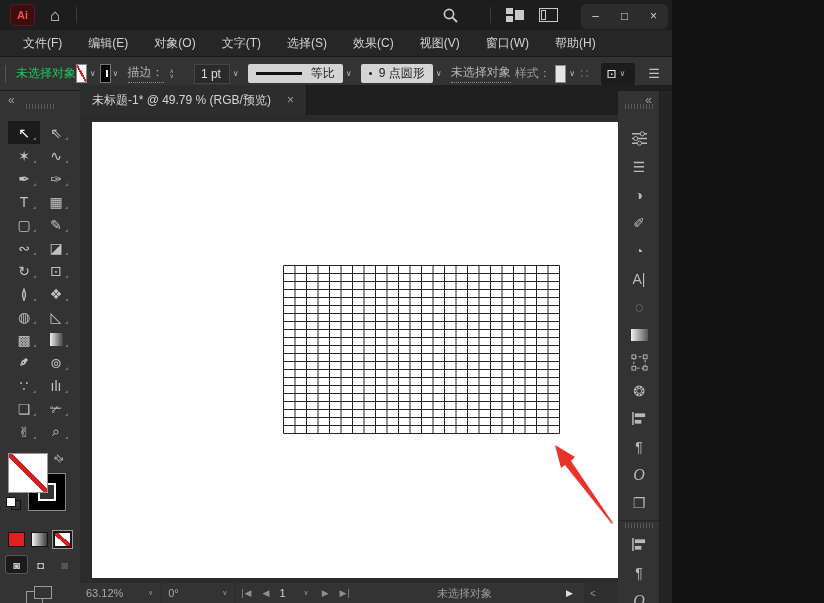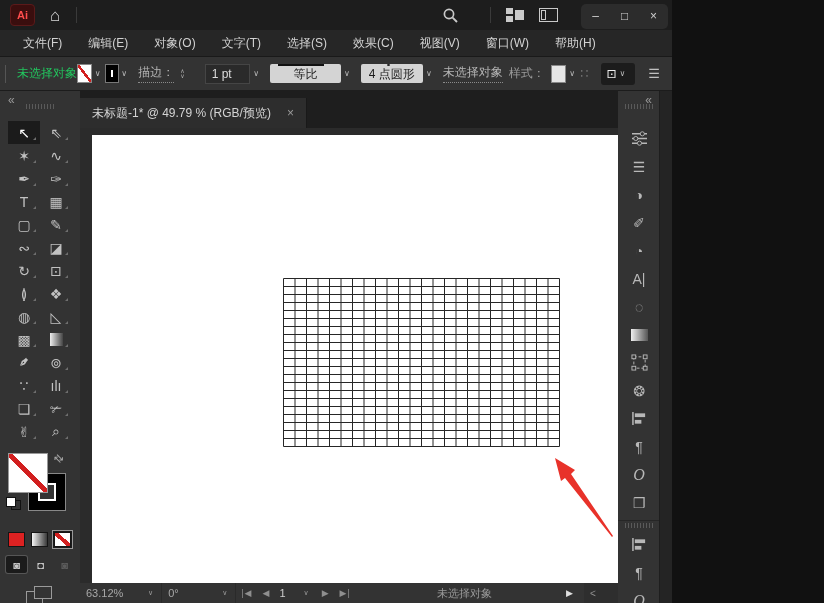--- a/index.html
+++ b/index.html
@@ -27,21 +27,21 @@
   .fillbtn{width:17px;height:17px;border:1px solid #888;background:#fff;
            background-image:linear-gradient(to top right,transparent 44%,#d21f1f 44%,#d21f1f 56%,transparent 56%);}
   .strokebtn{width:17px;height:17px;background:#000;position:relative;box-shadow:0 0 0 1px #777;}
   .strokebtn i{position:absolute;inset:5px;background:#000;border:1px solid #fff;}
   .chev{font-size:8px;color:#b9b9b9;margin:0 5px 0 3px;}
   .cb-label{border-bottom:1px dotted #8a8a8a;padding-bottom:1px;white-space:nowrap;}
   .cb-plain{white-space:nowrap;color:#9b9b9b;}
   .stepper{display:flex;flex-direction:column;font-size:6px;line-height:5px;color:#aaa;margin:0 4px 0 6px;}
   .field-dark{background:#2a2a2a;border:1px solid #454545;height:18px;display:flex;align-items:center;
               padding:0 6px;color:#ddd;margin-left:16px;}
-  .field-light{background:#d4d4d4;border-radius:2px;height:19px;display:flex;align-items:center;color:#1c1c1c;padding:0 8px;white-space:nowrap;flex-direction:column;}
+  .field-light{background:#d4d4d4;border-radius:2px;height:19px;display:flex;align-items:center;color:#1c1c1c;padding:0 8px;white-space:nowrap;}
   .linepreview{width:46px;height:3px;background:#111;margin-right:9px;}
   .brush-dot{width:3px;height:3px;border-radius:50%;background:#1c1c1c;margin-right:7px;}
   .stylesw{width:18px;height:16px;background:#e6e6e6;border:1px solid #888;}
   .cb-right{margin-left:auto;display:flex;align-items:center;gap:13px;padding-right:12px;}
   .cb-grid4{color:#6f6f6f;font-size:13px;}
   .cb-anchor{background:#1c1c1c;border-radius:3px;height:22px;display:flex;align-items:center;padding:0 5px;color:#f0f0f0;font-size:12px;}
   .cb-menu{color:#c0c0c0;font-size:13px;}
   .sp8{width:8px;}
   
   .leftpanel{position:absolute;top:90px;left:0;width:80px;bottom:0;background:#333;border-top:1px solid #1c1c1c;}
@@ -72,21 +72,21 @@
   .chipin.gradient{background:linear-gradient(90deg,#f5f5f5,#3a3a3a);}
   .chipin.none{background:#fff;background-image:linear-gradient(to top right,transparent 40%,#d21f1f 40%,#d21f1f 60%,transparent 60%);}
   .modes{display:flex;gap:3px;margin:8px 0 0 6px;}
   .mode{width:21px;height:17px;display:flex;align-items:center;justify-content:center;color:#c8c8c8;font-size:11px;border-radius:2px;}
   .mode.sel{background:#1b1b1b;box-shadow:0 0 0 1px #565656;}
   .mode.dim{color:#5c5c5c;}
   .screenmode{position:relative;width:28px;height:18px;margin:13px 0 0 26px;}
   .screenmode .r1{position:absolute;left:0;top:5px;width:15px;height:11px;border:1px solid #9a9a9a;}
   .screenmode .r2{position:absolute;left:8px;top:0;width:16px;height:11px;border:1px solid #9a9a9a;background:#333;}
   
-  .center{position:absolute;top:98px;left:80px;width:690px;bottom:0;background:#1e1e1e;}
+  .center{position:absolute;top:85px;left:80px;width:690px;bottom:0;background:#1e1e1e;}
   .tabstrip{height:30px;background:#1e1e1e;display:flex;}
   .tab{background:#2d2d2d;display:flex;align-items:center;padding:0 12px;gap:16px;color:#d4d4d4;font-size:12px;
        border-right:1px solid #191919;white-space:nowrap;}
   .tab-close{color:#9a9a9a;font-size:12px;}
   .canvaswrap{position:absolute;top:30px;left:0;right:0;bottom:20px;background:#2b2b2b;}
   .artboard{position:absolute;left:12px;top:7px;width:648px;height:456px;background:#fff;}
   .gridsvg{position:absolute;}
   .arrowsvg{position:absolute;left:0;top:0;width:100%;height:100%;pointer-events:none;}
   .vscroll{position:absolute;top:0;bottom:0;left:664px;width:24px;background:#2e2e2e;border-left:1px solid #252525;}
   .vscroll .up{position:absolute;top:1px;left:0;right:0;text-align:center;color:#8a8a8a;font-size:9px;}
@@ -187,21 +187,21 @@
     <span class="chev">∨</span>
     <span class="sp8"></span>
     <span class="field-light">
       <span class="linepreview"></span>
       <span>等比</span>
     </span>
     <span class="chev">∨</span>
     <span class="sp8"></span>
     <span class="field-light">
       <span class="brush-dot"></span>
-      <span>4 点圆形</span>
+      <span>9 点圆形</span>
     </span>
     <span class="chev">∨</span>
     <span class="sp8"></span>
     <span class="cb-label">未选择对象</span>
     <span class="sp8"></span>
     <span class="cb-plain">样式：</span>
     <span class="sp8"></span>
     <span class="stylesw"></span>
     <span class="chev">∨</span>
     <div class="cb-right">

